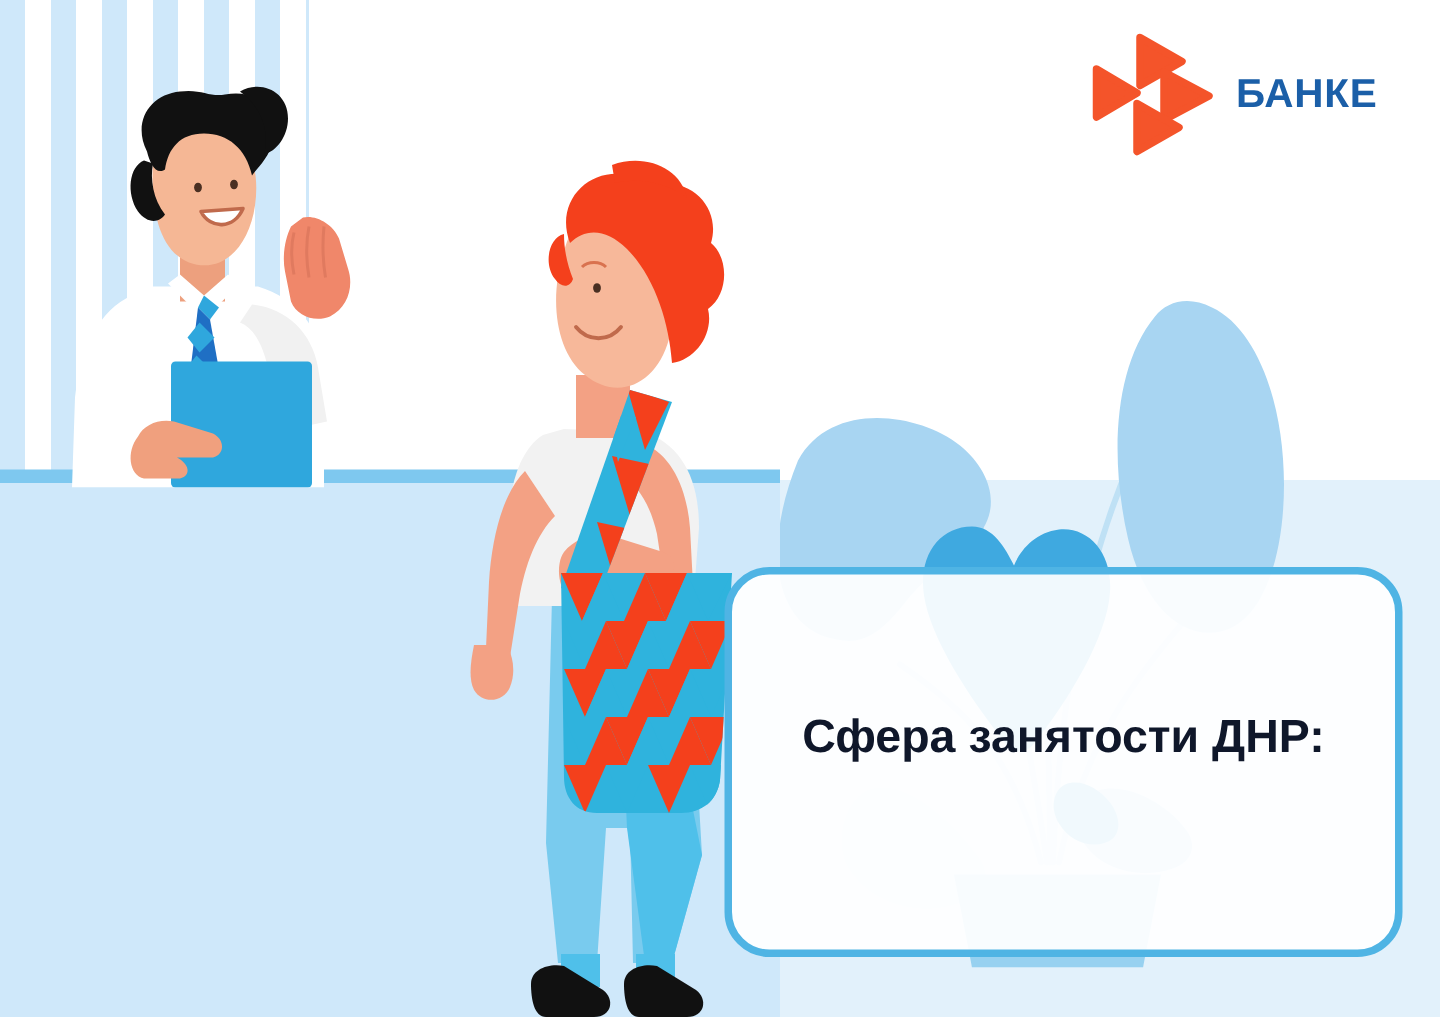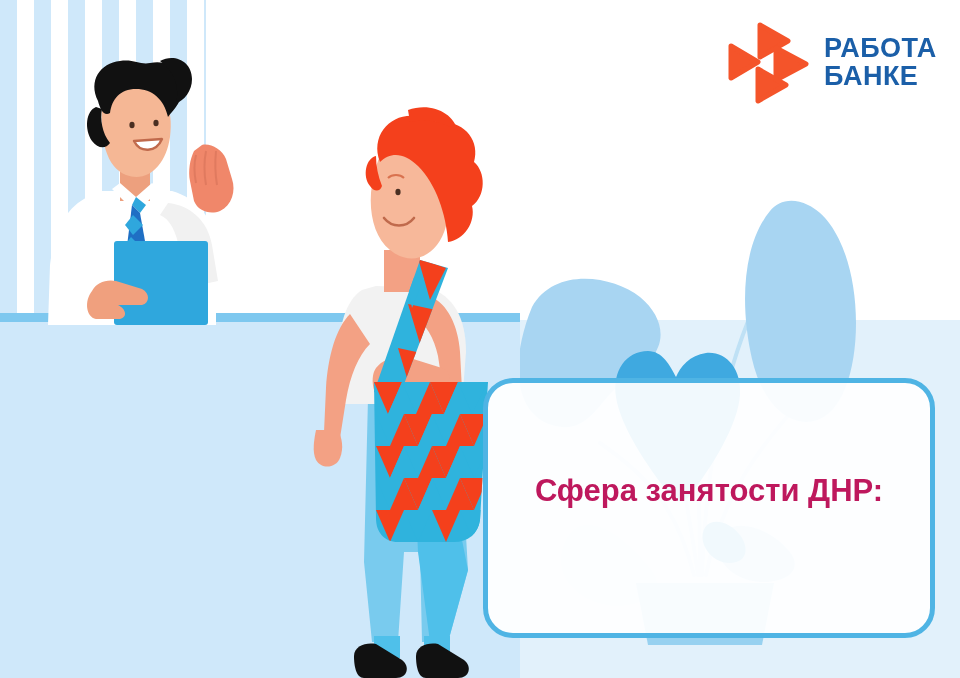--- a/index.html
+++ b/index.html
@@ -63,21 +63,21 @@
     left:483px;top:378px;width:452px;height:260px;
     box-sizing:border-box;
     background:rgba(255,255,255,0.93);
     border:5px solid #4fb4e4;
     border-radius:30px;
     display:flex;flex-direction:column;
     align-items:center;justify-content:center;
     padding:10px 18px;
   }
   .cap-line{
-    color:#be185d;
+    color:#0f172a;
     font-family:"Liberation Sans", sans-serif;
     font-weight:bold;
     text-align:center;
     white-space:nowrap;
   }
   .cap-block1 .cap-line{font-size:31px;line-height:1.27;}
   .cap-block2 .cap-line{font-size:31px;line-height:1.27;}
   .cap-gap{height:34px;}
 </style>
 </head>
@@ -301,21 +301,20 @@
 
       <path d="M32 3 L60 19 L32 35 Z" fill="#f4542a" stroke="#f4542a" stroke-width="5" stroke-linejoin="round"></path>
 
       <path d="M3 24 L30 40 L3 56 Z" fill="#f4542a" stroke="#f4542a" stroke-width="5" stroke-linejoin="round"></path>
 
       <path d="M48 26 L78 42 L48 58 Z" fill="#f4542a" stroke="#f4542a" stroke-width="5" stroke-linejoin="round"></path>
 
       <path d="M30 47 L58 63 L30 79 Z" fill="#f4542a" stroke="#f4542a" stroke-width="5" stroke-linejoin="round"></path>
     </svg>
     <div id="logo-text">
-      <span>РАБОТА</span>
       <span>БАНКЕ</span>
     </div>
   </div>
 
   <div class="layer" id="caption-card">
     <div class="cap-block1">
       <div class="cap-line">Сфера занятости ДНР:</div>
     </div>
     <div class="cap-gap"></div>
   </div>

